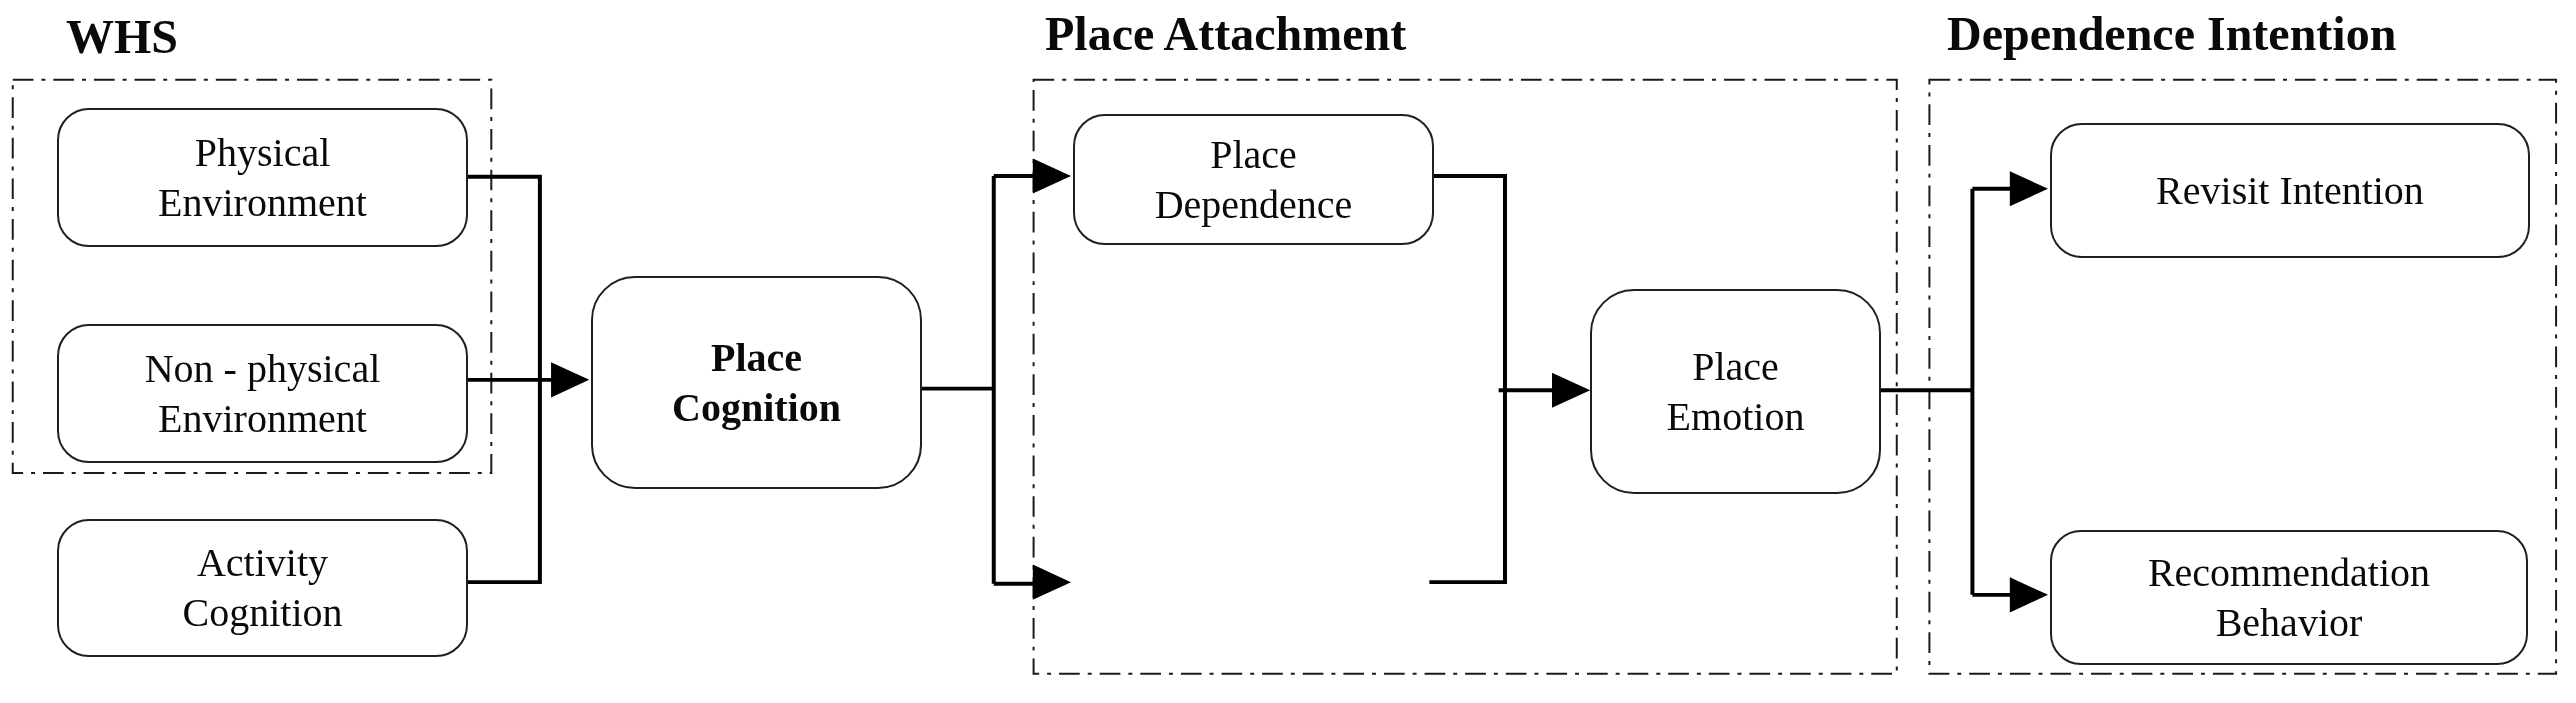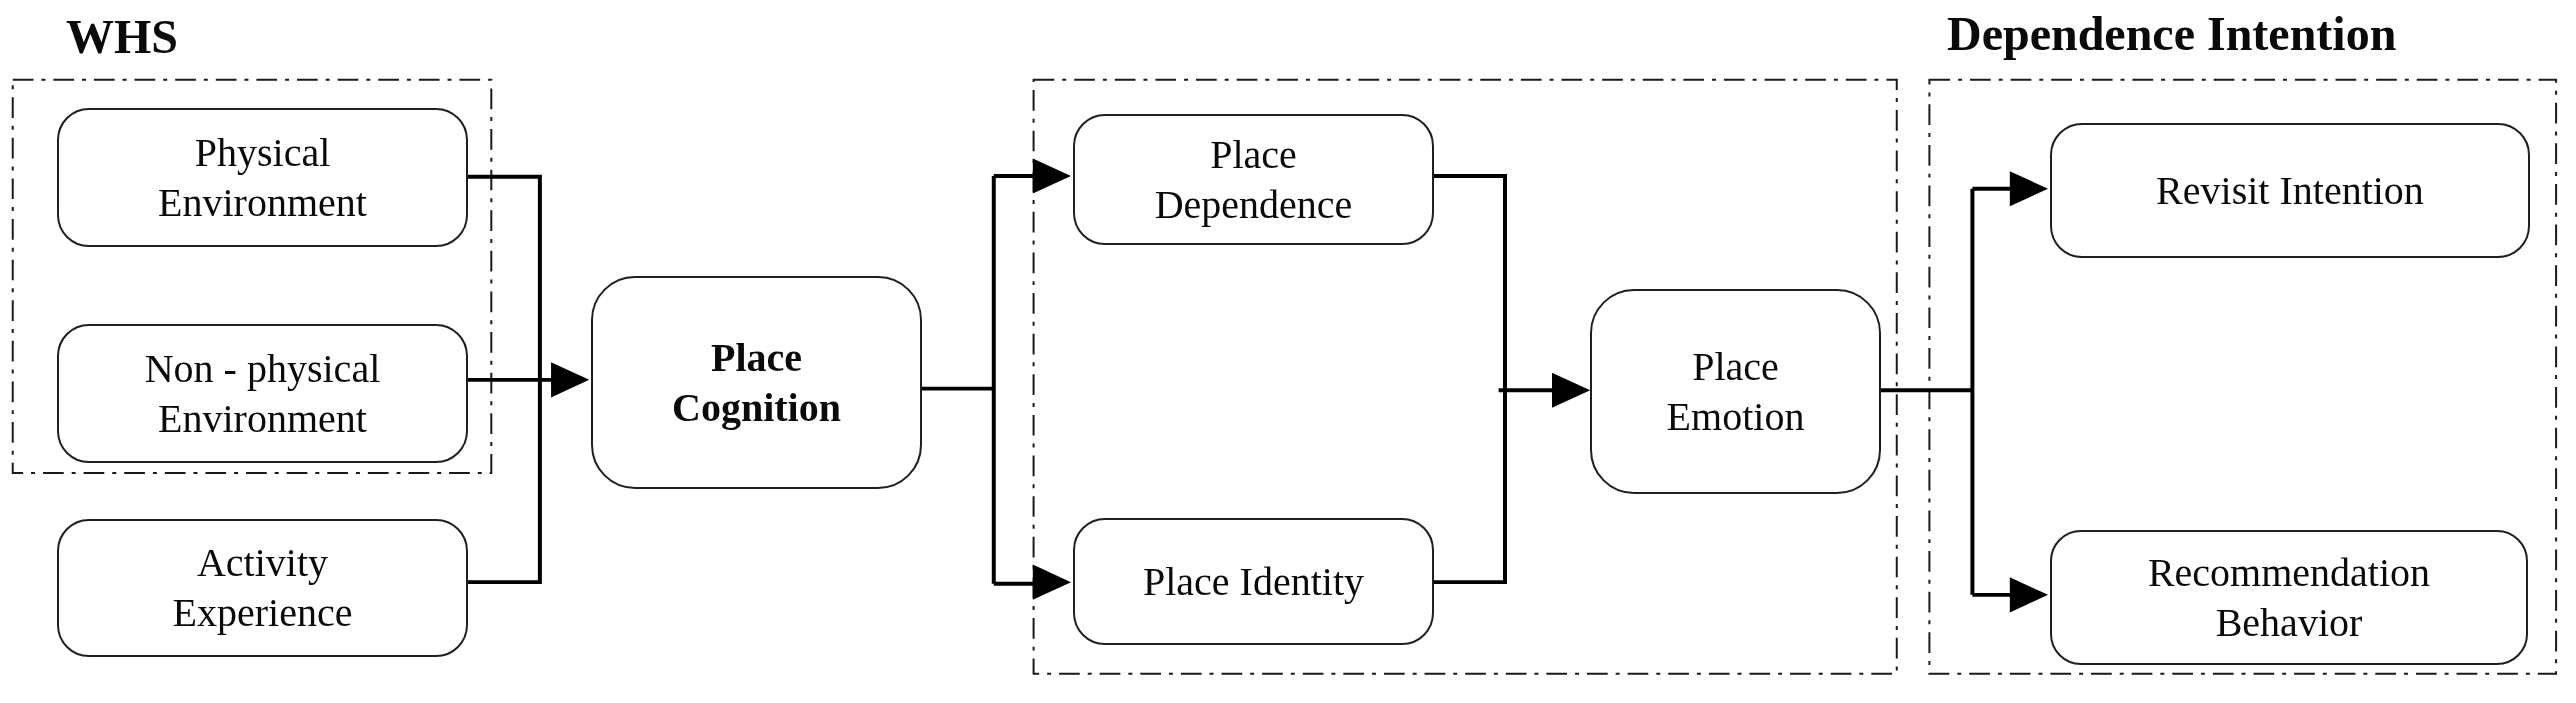--- a/index.html
+++ b/index.html
@@ -52,50 +52,48 @@
 
     <path d="M1795,221 H1890 V731 H1795 M1882,490 H1951" fill="none" stroke="#000" stroke-width="5"></path>
     <polygon points="1997,490 1949,468 1949,512" fill="#000"></polygon>
 
     <path d="M2358,490 H2477 M2477,237 V747 M2477,237 H2526 M2477,747 H2526" fill="none" stroke="#000" stroke-width="5"></path>
     <polygon points="2572,237 2524,215 2524,259" fill="#000"></polygon>
     <polygon points="2572,747 2524,725 2524,769" fill="#000"></polygon>
   </svg>
 
   <div class="group-label" style="left:66px;top:12.7px;">WHS</div>
+  <div class="group-label" style="left:1045px;top:9.6px;">Place Attachment</div>
   <div class="group-label" style="left:1947px;top:9.6px;">Dependence Intention</div>
 
   <div class="node" style="left:57px;top:108px;width:407px;height:135px;">
     <div class="node-label">Physical
 Environment</div>
   </div>
 
   <div class="node" style="left:57px;top:324px;width:407px;height:135px;">
     <div class="node-label">Non - physical
 Environment</div>
   </div>
 
   <div class="node" style="left:57px;top:519px;width:407px;height:134px;">
     <div class="node-label">Activity
-Experience</div>
+Cognition</div>
   </div>
 
   <div class="node" style="left:591px;top:276px;width:327px;height:209px;border-radius:44px;">
     <div class="node-label bold">Place
 Cognition</div>
   </div>
 
   <div class="node" style="left:1073px;top:114px;width:357px;height:127px;">
     <div class="node-label">Place
 Dependence</div>
   </div>
 
-  <div class="node" style="left:1073px;top:518px;width:357px;height:123px;">
-    <div class="node-label">Place Identity</div>
-  </div>
 
   <div class="node" style="left:1590px;top:289px;width:287px;height:201px;border-radius:44px;">
     <div class="node-label">Place
 Emotion</div>
   </div>
 
   <div class="node" style="left:2050px;top:123px;width:476px;height:131px;align-items:center;">
     <div class="node-label">Revisit Intention</div>
   </div>
 

